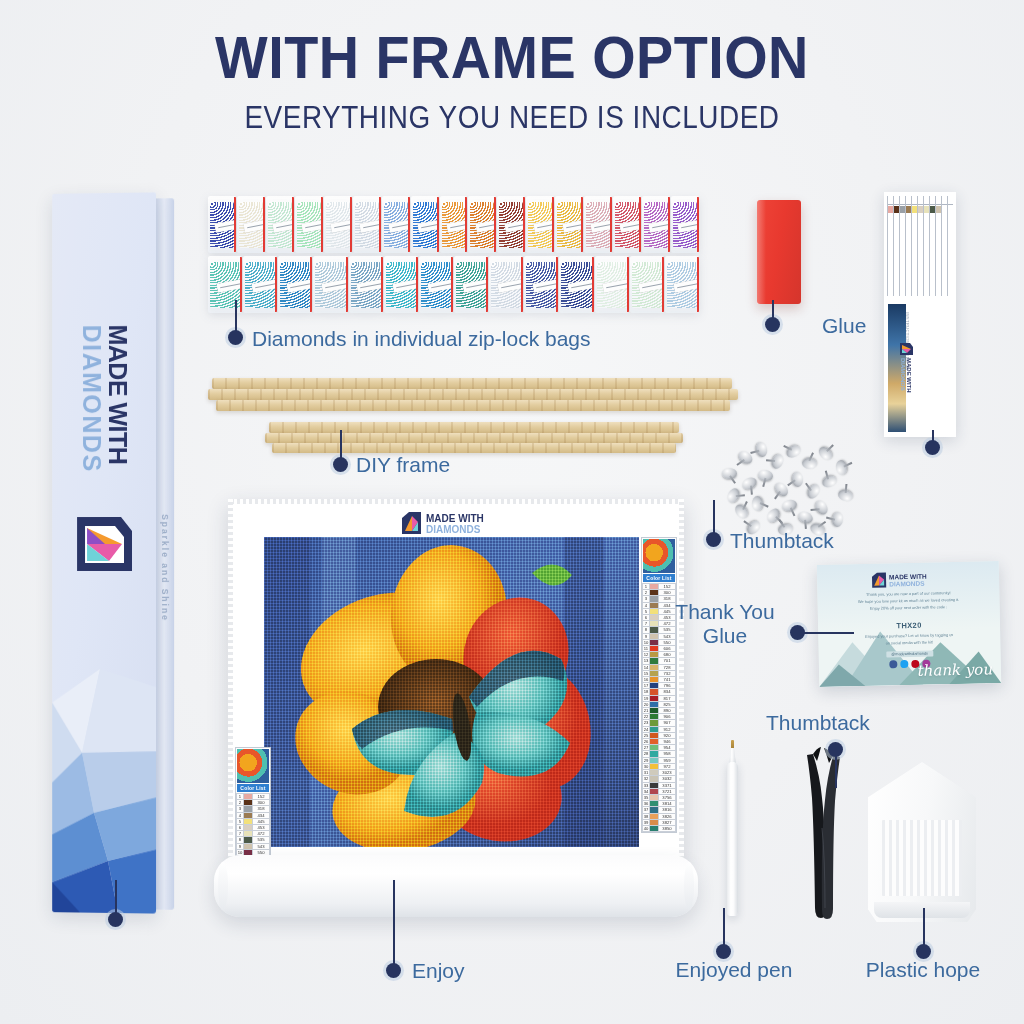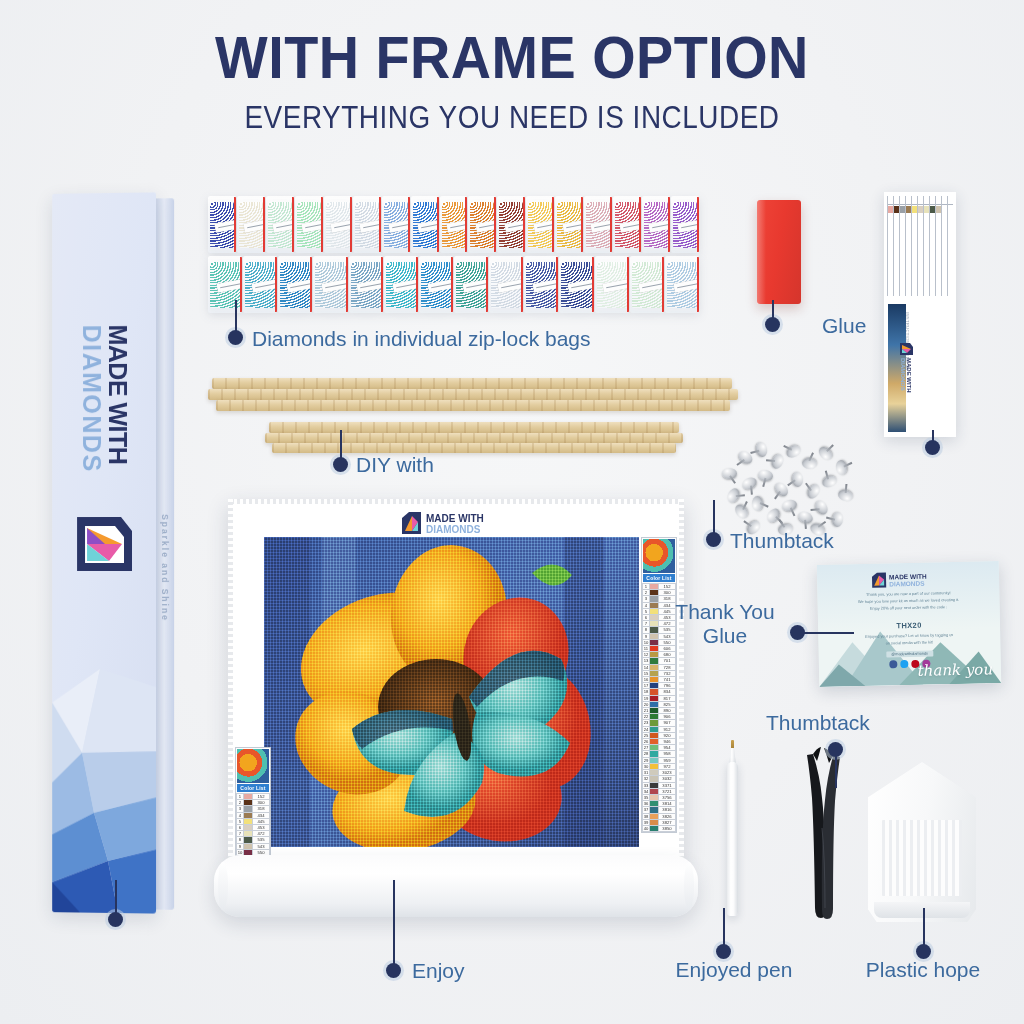--- a/index.html
+++ b/index.html
@@ -432,21 +432,21 @@
   <div class="lead v" style="left:932px;top:430px;height:14px;"></div>
 
   <div class="wood" style="left:212px;top:378px;width:520px;height:11px;"></div>
   <div class="wood" style="left:208px;top:389px;width:530px;height:11px;"></div>
   <div class="wood" style="left:216px;top:400px;width:514px;height:11px;"></div>
   <div class="wood" style="left:269px;top:422px;width:410px;height:11px;"></div>
   <div class="wood" style="left:265px;top:433px;width:418px;height:10px;"></div>
   <div class="wood" style="left:272px;top:443px;width:404px;height:10px;"></div>
   <div class="dot" style="left:333px;top:457px;"></div>
   <div class="lead v" style="left:340px;top:430px;height:30px;"></div>
-  <div class="callout" style="left:356px;top:453px;">DIY with</div>
+  <div class="callout" style="left:356px;top:453px;">DIY frame</div>
 
   <div id="tacks">
       <div class="tack" style="left: 6px; top: 28px; transform: rotate(0deg);">
         <i style="transform: rotate(-35deg);"></i>
       </div>
       <div class="tack" style="left: 22px; top: 12px; transform: rotate(37deg);">
         <i style="transform: rotate(18deg);"></i>
       </div>
       <div class="tack" style="left: 38px; top: 4px; transform: rotate(74deg);">
         <i style="transform: rotate(1deg);"></i>

